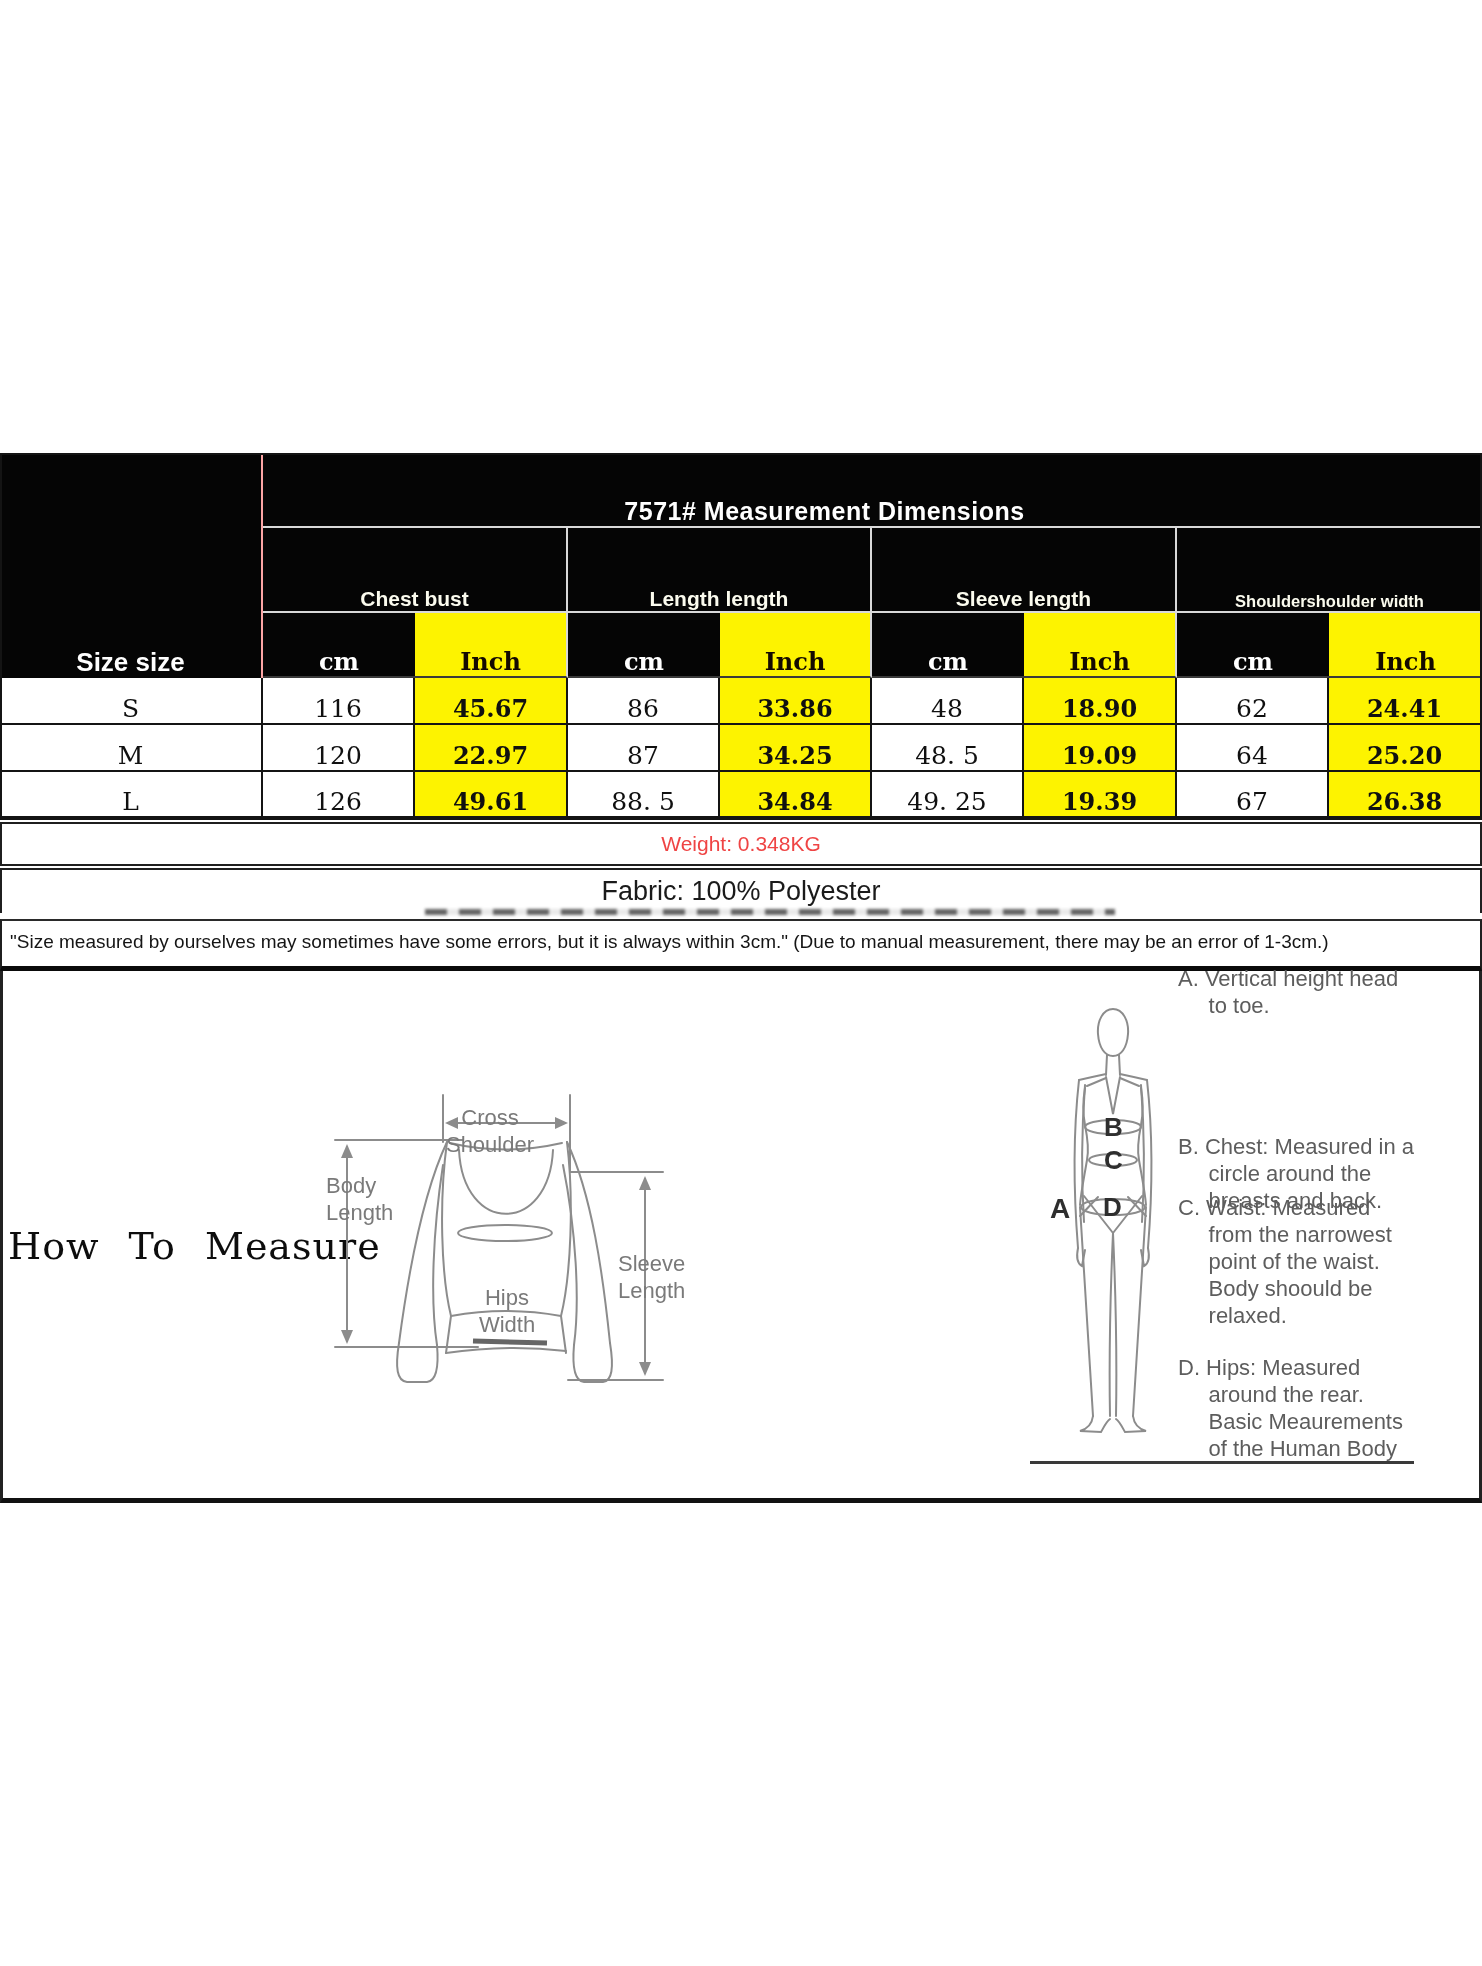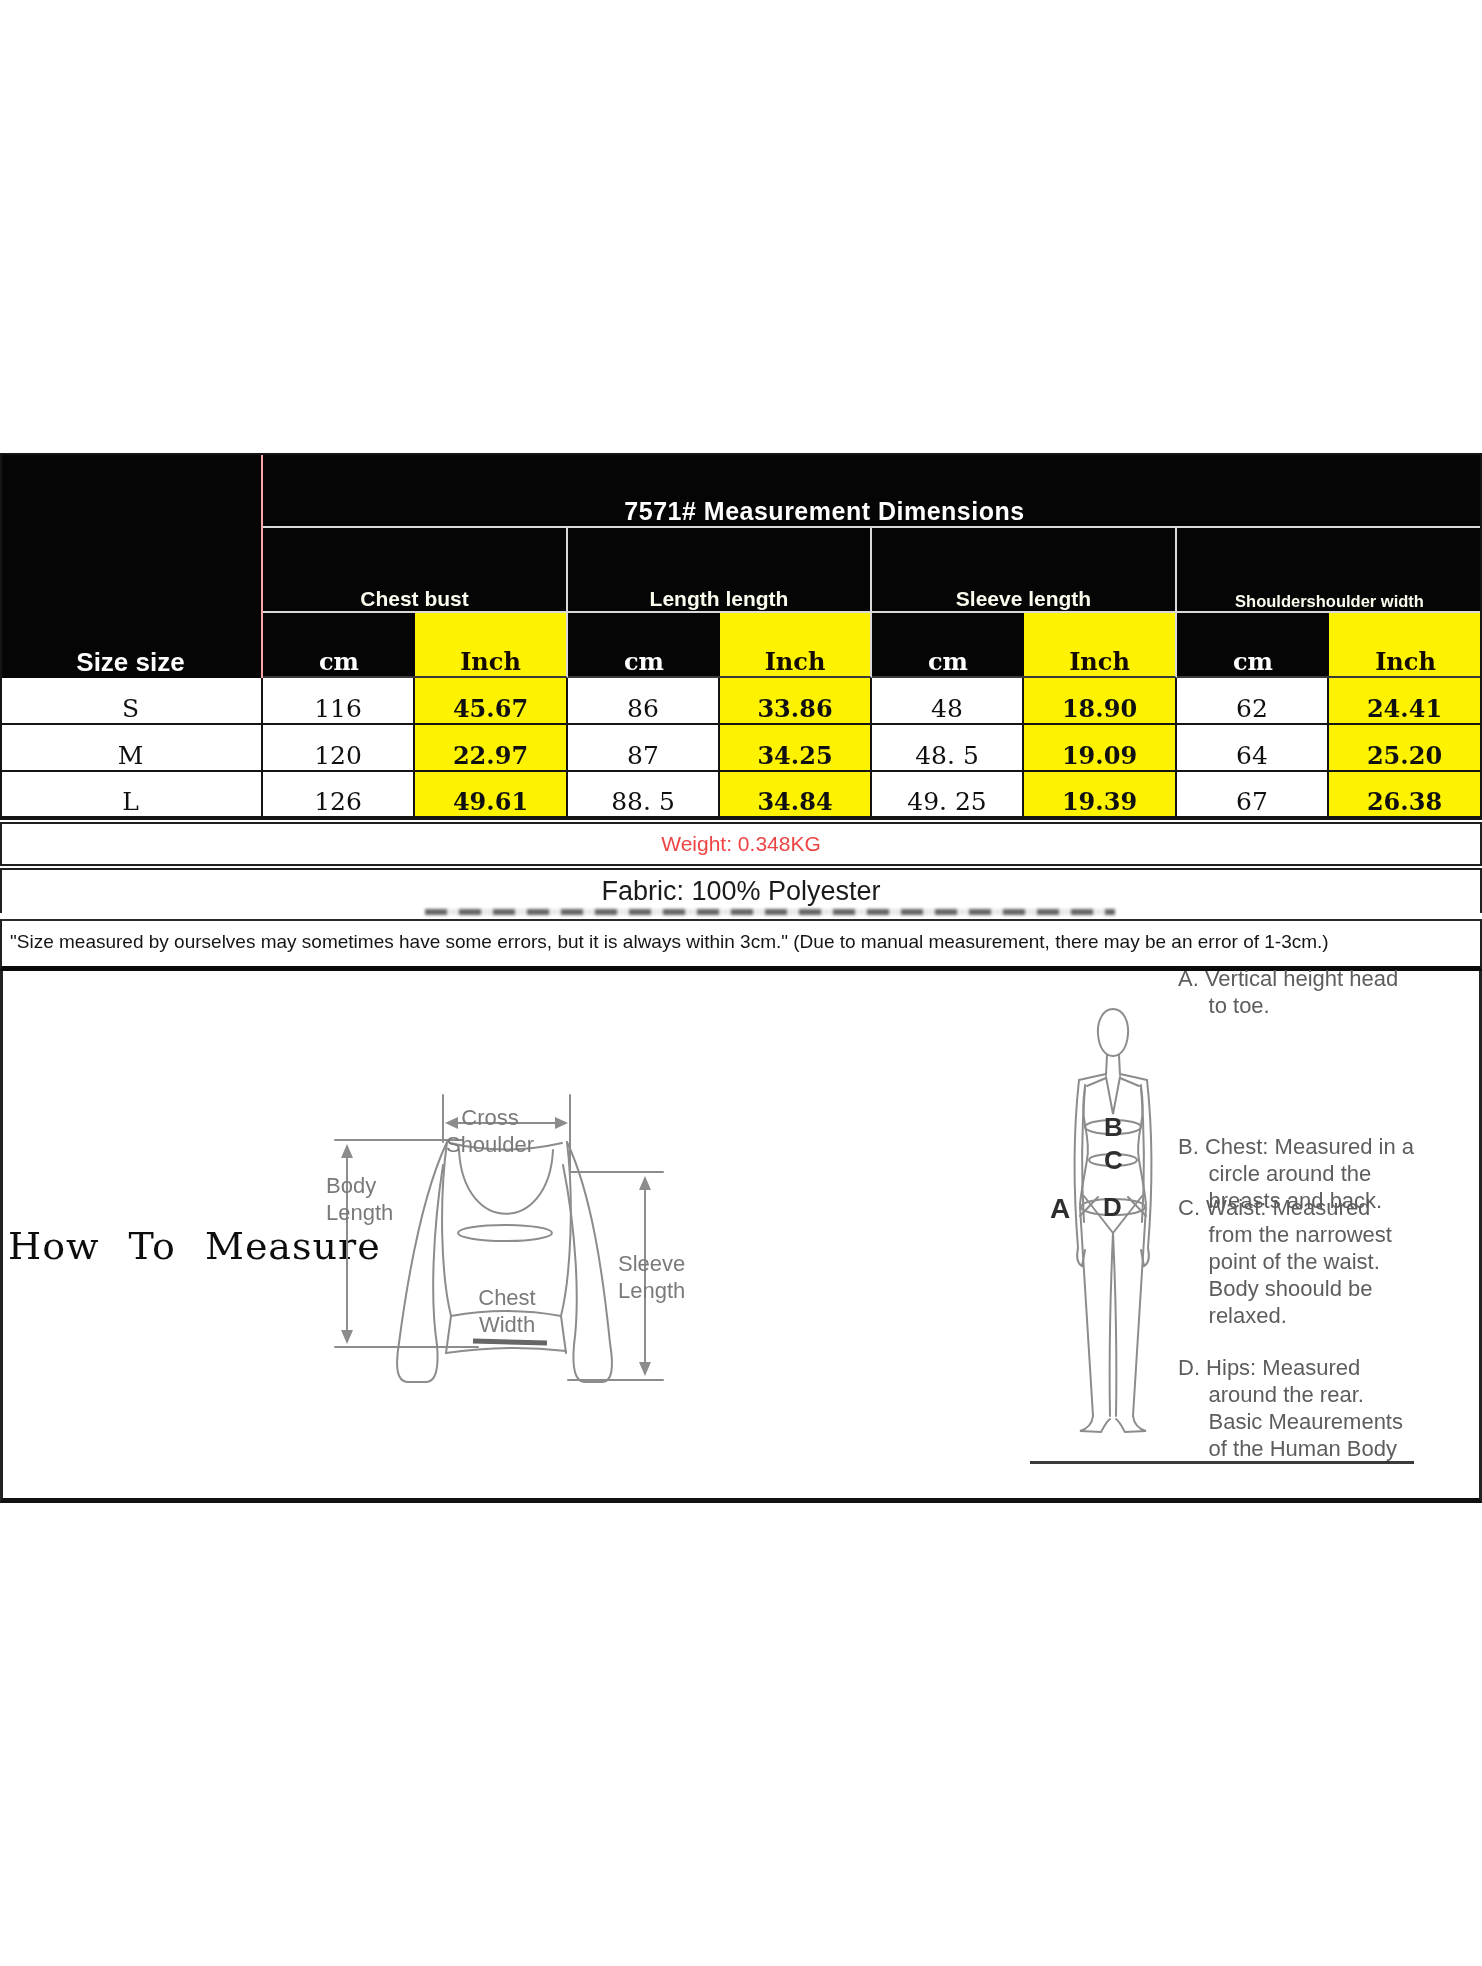--- a/index.html
+++ b/index.html
@@ -164,21 +164,21 @@
     <path class="sk" d="M 267 92 C 292 145, 303 225, 310 293"></path>
     <path class="sk" d="M 263 115 C 276 180, 280 250, 274 295"></path>
     <path class="sk" d="M 310 293 C 314 318, 312 331, 303 332 L 284 332 C 275 331, 272 318, 274 295"></path>
     <ellipse class="sk" cx="205" cy="183" rx="47" ry="8"></ellipse>
   </svg>
 
   <div class="glabel center" style="left:420px; top:1060px; width:140px;">Cross
 Shoulder</div>
   <div class="glabel" style="left:326px; top:1172px;">Body
 Length</div>
-  <div class="glabel center" style="left:455px; top:1240px; width:104px;">Chest
+  <div class="glabel center" style="left:455px; top:1240px; width:104px;">Hips
 Width</div>
   <div class="glabel" style="left:618px; top:1250px;">Sleeve
 Length</div>
 
   <svg style="left:1040px; top:1000px;" width="120" height="440" viewBox="0 0 120 440">
     <path class="sk" d="M 73 9 C 83 9, 89 21, 88 34 C 87 48, 81 56, 73 56 C 65 56, 59 48, 58 34 C 57 21, 63 9, 73 9"></path>
     <path class="sk" d="M 67 55 L 66 75 M 79 55 L 80 75"></path>
     <path class="sk" d="M 66 74 Q 52 77 39 80 M 80 74 Q 94 77 107 80"></path>
     <path class="sk" d="M 39 80 C 34 125, 33 185, 38 248 M 107 80 C 112 125, 113 185, 108 248"></path>
     <path class="sk" d="M 38 248 C 36 258, 38 264, 42 266 L 45 250 M 108 248 C 110 258, 108 264, 104 266 L 101 250"></path>

